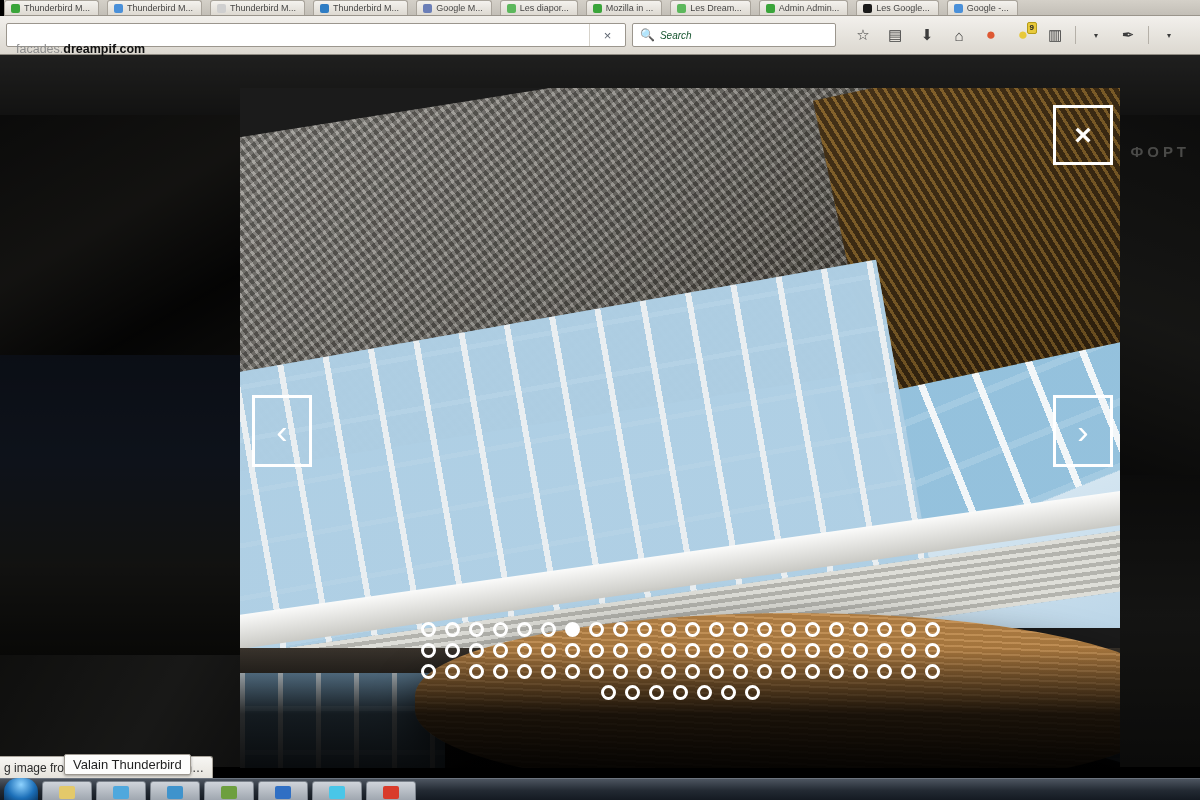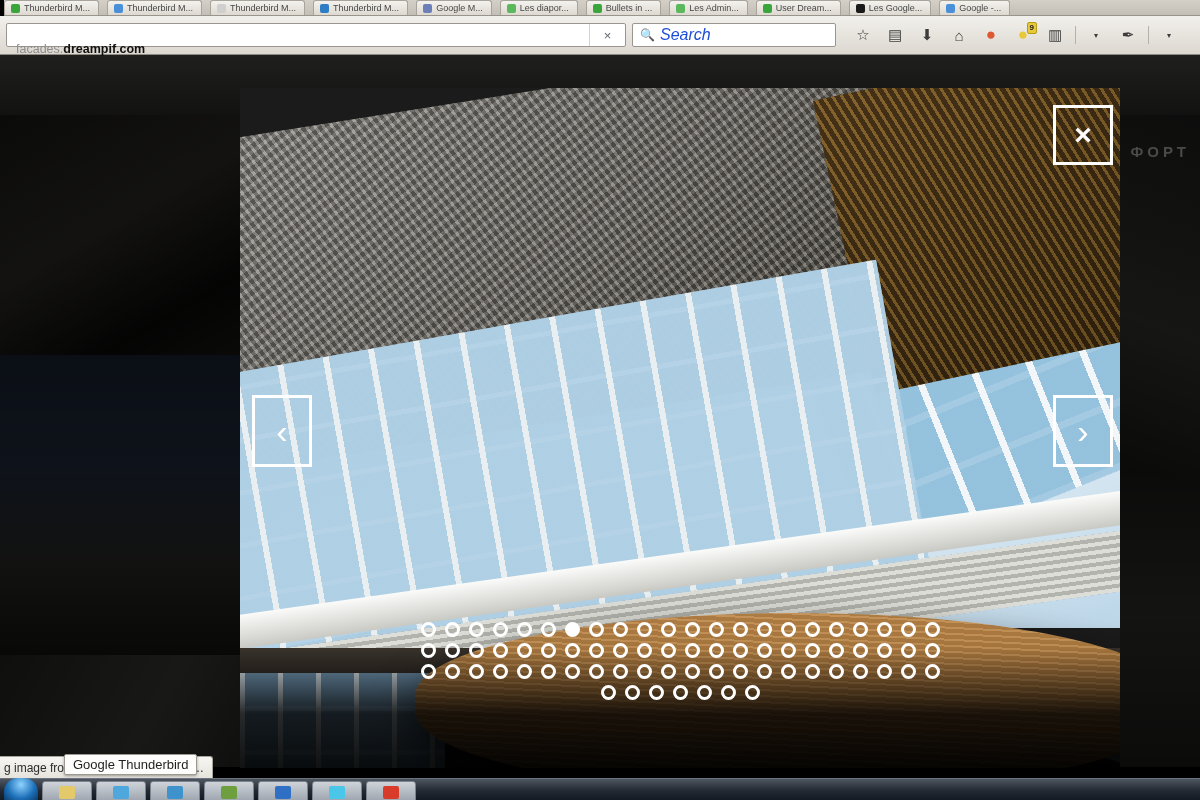--- a/index.html
+++ b/index.html
@@ -53,21 +53,21 @@
     width:36px; height:22px; border-left:1px solid #d7d3cb;
     display:flex; align-items:center; justify-content:center;
     font-size:13px; color:#5d6570; cursor:pointer;
   }
   #search-bar {
     flex:0 0 204px; height:24px;
     background:#fff; border:1px solid #9b968d; border-radius:2px;
     display:flex; align-items:center; gap:5px; padding:0 7px;
   }
   #search-bar .mag { font-size:12px; color:#5d6570; }
-  #search-placeholder { font-size:16px; color:#1d4ed8; font-style:italic; }
+  #search-placeholder { font-size:10px; color:#14532d; font-style:italic; }
 
   .tb-icons { display:flex; align-items:center; gap:2px; margin-left:6px; }
   .tb-btn {
     width:30px; height:28px; display:flex; align-items:center; justify-content:center;
     cursor:pointer; position:relative; font-size:15px; color:#3c3c3c;
   }
   .tb-sep { width:1px; height:18px; background:#b5b0a8; margin:0 3px; }
   .badge {
     position:absolute; top:1px; right:1px;
     background:#e8c93a; color:#222; font-size:8px; font-weight:bold;
@@ -397,29 +397,29 @@
       <div class="tab">
         <span class="favicon" style="background: rgb(107, 127, 184);"></span>
         <span class="tab-title">Google M...</span>
       </div>
       <div class="tab">
         <span class="favicon" style="background: rgb(92, 184, 92);"></span>
         <span class="tab-title">Les diapor...</span>
       </div>
       <div class="tab">
         <span class="favicon" style="background: rgb(58, 165, 58);"></span>
-        <span class="tab-title">Bullets in ...</span>
+        <span class="tab-title">Mozilla in ...</span>
       </div>
       <div class="tab">
         <span class="favicon" style="background: rgb(92, 184, 92);"></span>
-        <span class="tab-title">Les Admin...</span>
+        <span class="tab-title">Les Dream...</span>
       </div>
       <div class="tab">
         <span class="favicon" style="background: rgb(58, 165, 58);"></span>
-        <span class="tab-title">User Dream...</span>
+        <span class="tab-title">Admin Admin...</span>
       </div>
       <div class="tab">
         <span class="favicon" style="background: rgb(26, 26, 26);"></span>
         <span class="tab-title">Les Google...</span>
       </div>
       <div class="tab">
         <span class="favicon" style="background: rgb(74, 144, 217);"></span>
         <span class="tab-title">Google -...</span>
       </div>
     </div>
@@ -472,21 +472,21 @@
       </div>
   </div>
 </div>
 
 <div id="status-bar">
   <span>g image fro</span>
   <span style="display:inline-block;width:118px"></span>
   <span>m…</span>
 </div>
 
-<div id="tb-tooltip">Google Thunderbird</div>
+<div id="tb-tooltip">Valain Thunderbird</div>
 
 <div id="taskbar">
   <div id="start-orb"></div>
 <div class="task-btn">
       <div class="task-ico" style="background: rgb(227, 201, 106);"></div>
     </div>
     <div class="task-btn">
       <div class="task-ico" style="background: rgb(79, 168, 221);"></div>
     </div>
     <div class="task-btn">

